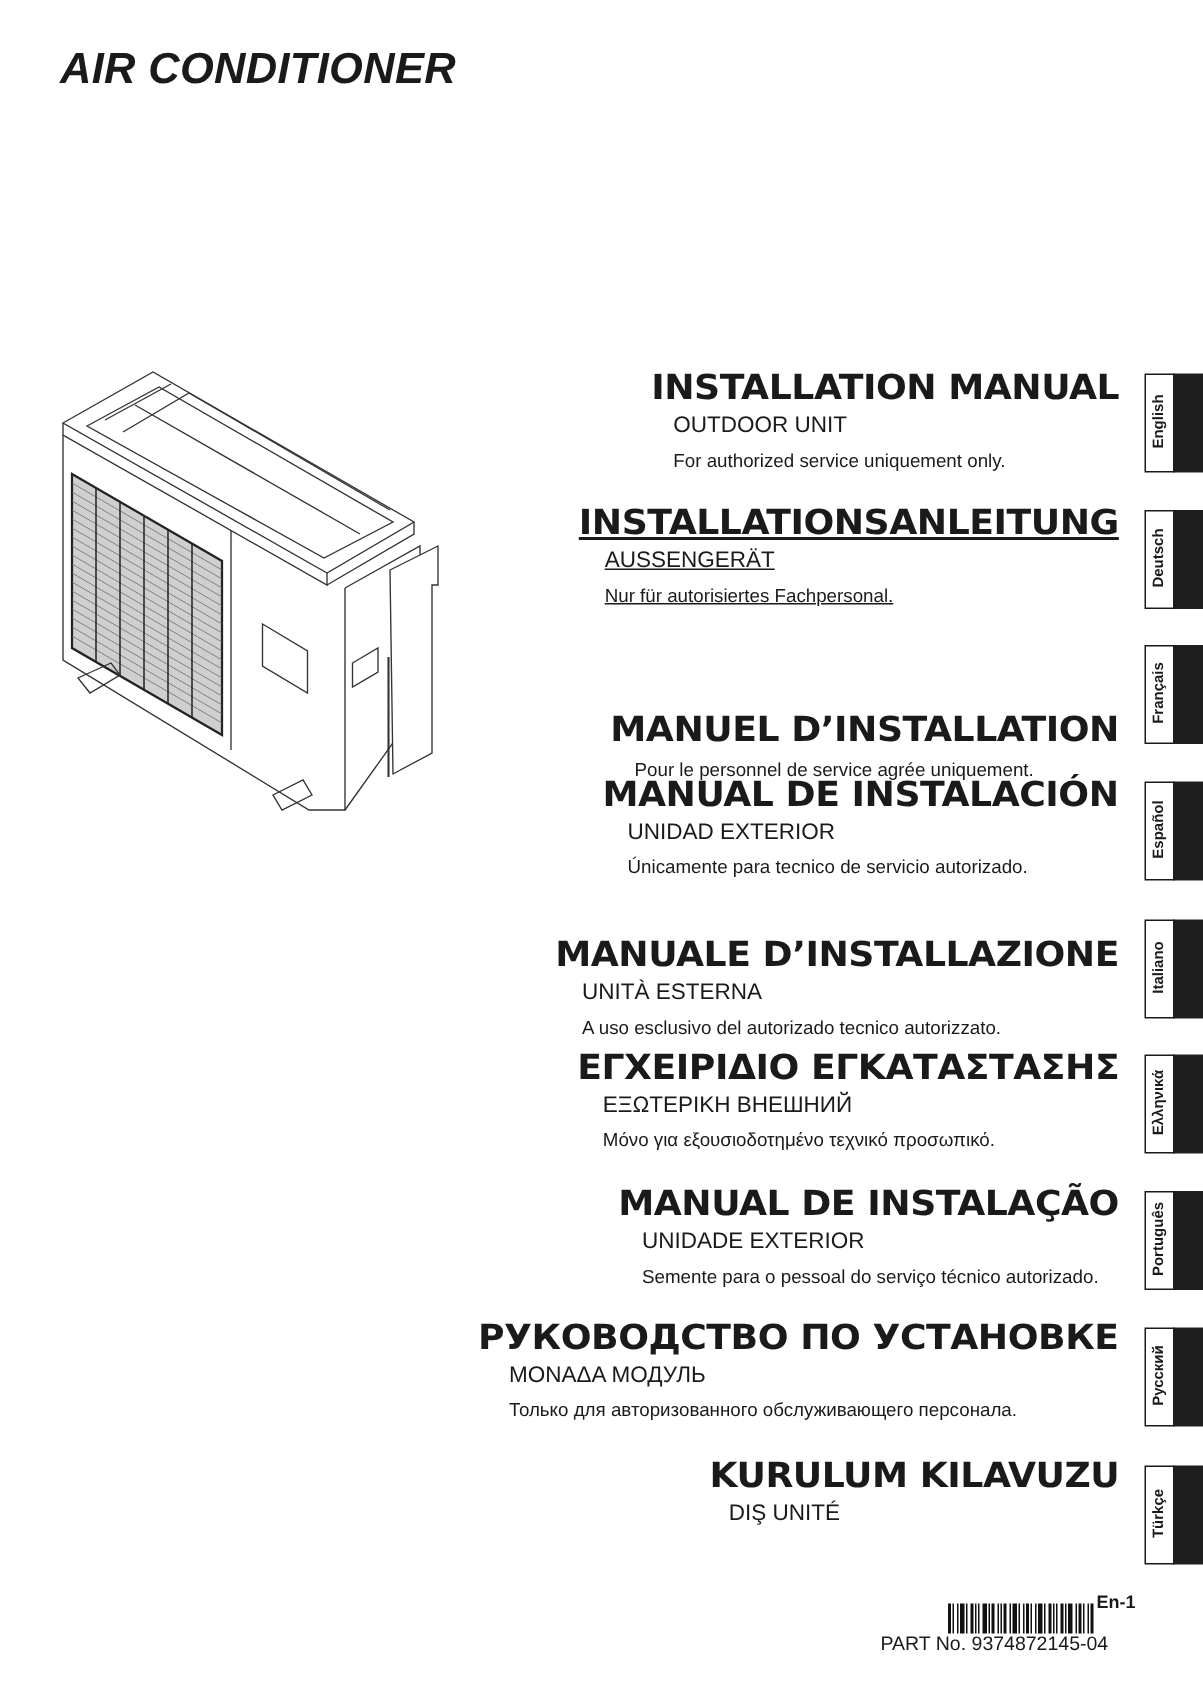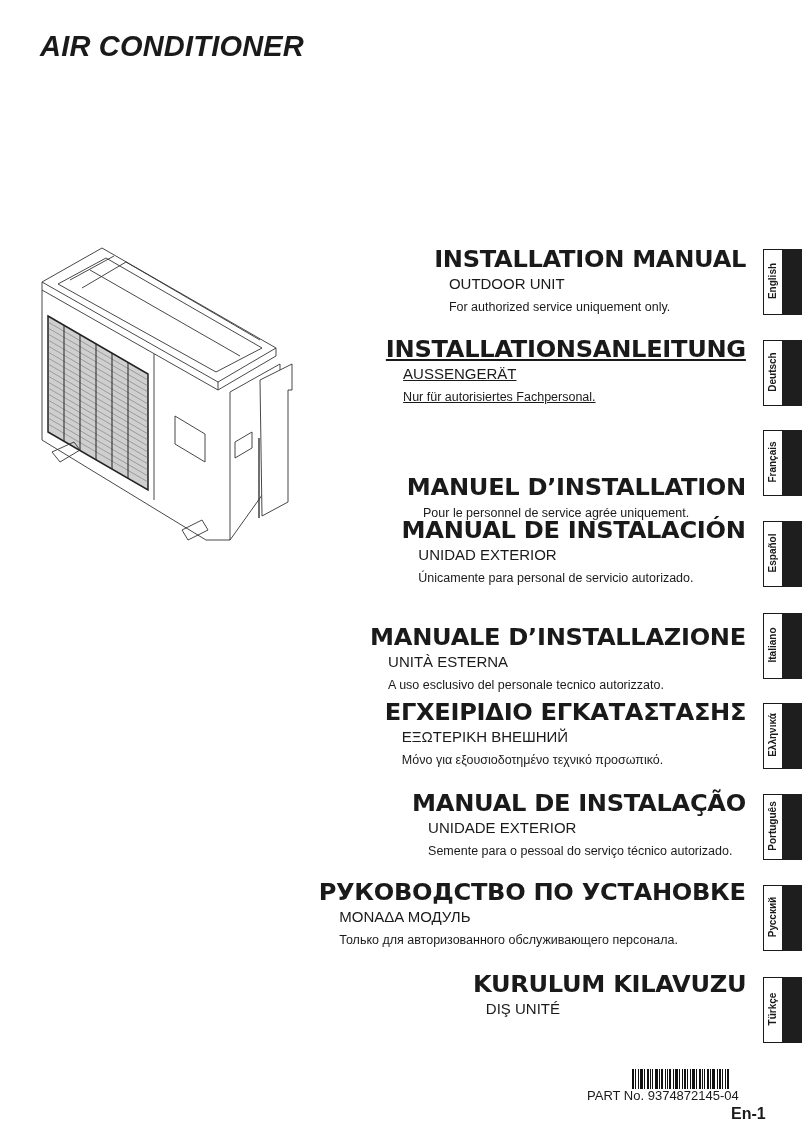--- a/index.html
+++ b/index.html
@@ -10,21 +10,21 @@
   .section .h { font-family: "DejaVu Sans", sans-serif; font-weight: bold; font-size: 23px; letter-spacing: -0.3px; line-height: 26px; color: #1a1a1a; white-space: nowrap; transform: scaleX(1.05); transform-origin: right center; }
   .section .sub { font-size: 15px; line-height: 20px; margin-top: 2px; color: #1a1a1a; white-space: nowrap; }
   .section .note { font-size: 12.5px; line-height: 18px; margin-top: 4px; color: #1a1a1a; white-space: nowrap; }
   .tab { position: absolute; left: 763px; width: 39px; height: 66px; }
   .tab .white { position: absolute; left: 0; top: 0; width: 18px; height: 64px; border: 1px solid #1a1a1a; background: #fff; }
   .tab .black { position: absolute; left: 19px; top: 0; width: 20px; height: 66px; background: #1e1e1e; }
   .tab .lbl { position: absolute; left: 0; top: 0; width: 66px; height: 18px; transform-origin: 0 0; transform: translate(1px, 65px) rotate(-90deg); font-size: 10px; font-weight: bold; text-align: center; line-height: 18px; color: #1a1a1a; white-space: nowrap; }
   .barcode { position: absolute; left: 632px; top: 1069px; width: 115px; height: 20px; display: flex; align-items: stretch; }
   .barcode span { display: block; background: #111; height: 100%; }
   .part { position: absolute; left: 587px; top: 1088px; font-size: 13px; color: #1a1a1a; }
-  .page { position: absolute; left: 731px; top: 1105px; font-size: 16px; font-weight: bold; color: #1a1a1a; }
+  .page { position: absolute; left: 731px; top: 1061px; font-size: 12px; font-weight: bold; color: #1a1a1a; }
 </style>
 </head>
 <body>
 
 <div class="doc-title">AIR CONDITIONER</div>
 
 <svg class="illustration" viewBox="0 0 280 310" fill="none" stroke="#333" stroke-width="0.9">
 
   <path d="M12 42 L72 8 L246 108 L188 142 Z" fill="#fff"></path>
   <path d="M28 44 L76 18 L232 108 L186 132 Z"></path>
@@ -63,26 +63,26 @@
   <div class="sub">AUSSENGERÄT</div>
   <div class="note">Nur für autorisiertes Fachpersonal.</div>
 </div>
 <div class="section" style="top:426px;margin-top:48px;">
   <div class="h">MANUEL D’INSTALLATION</div>
   <div class="note">Pour le personnel de service agrée uniquement.</div>
 </div>
 <div class="section" style="top:517px;">
   <div class="h">MANUAL DE INSTALACIÓN</div>
   <div class="sub">UNIDAD EXTERIOR</div>
-  <div class="note">Únicamente para personal de servicio autorizado.</div>
+  <div class="note">Únicamente para tecnico de servicio autorizado.</div>
 </div>
 <div class="section" style="top:624px;">
   <div class="h">MANUALE D’INSTALLAZIONE</div>
   <div class="sub">UNITÀ ESTERNA</div>
-  <div class="note">A uso esclusivo del personale tecnico autorizzato.</div>
+  <div class="note">A uso esclusivo del autorizado tecnico autorizzato.</div>
 </div>
 <div class="section" style="top:699px;">
   <div class="h">ΕΓΧΕΙΡΙΔΙΟ ΕΓΚΑΤΑΣΤΑΣΗΣ</div>
   <div class="sub">ΕΞΩΤΕΡΙΚΗ ВНЕШНИЙ</div>
   <div class="note">Μόνο για εξουσιοδοτημένο τεχνικό προσωπικό.</div>
 </div>
 <div class="section" style="top:790px;">
   <div class="h">MANUAL DE INSTALAÇÃO</div>
   <div class="sub">UNIDADE EXTERIOR</div>
   <div class="note">Semente para o pessoal do serviço técnico autorizado.</div>

